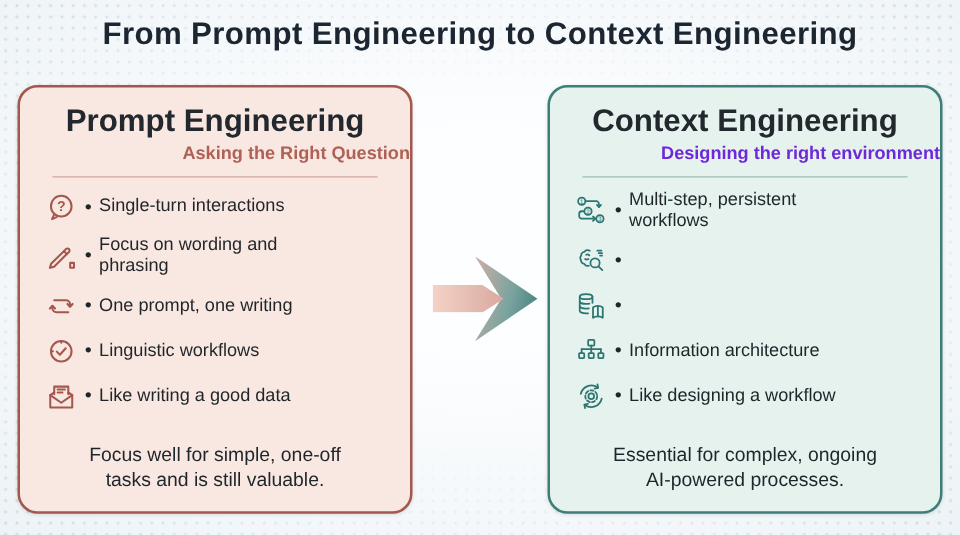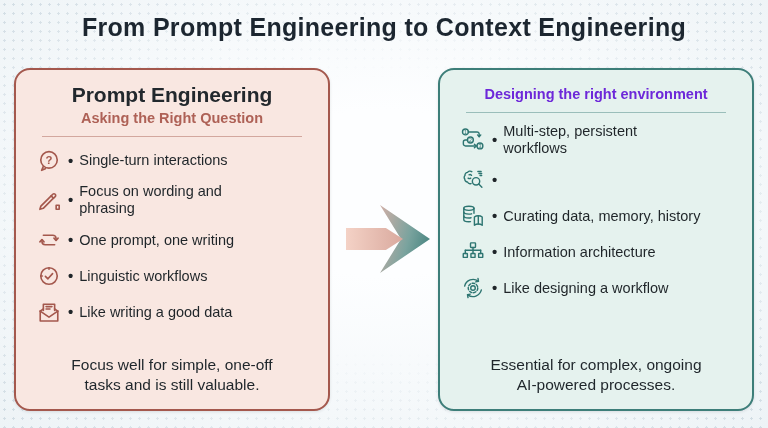--- a/index.html
+++ b/index.html
@@ -23,22 +23,22 @@
   }
 
   .card {
     position:absolute; top:68px; width:316px; height:343px; box-sizing:border-box;
     border-radius:16px; display:flex; flex-direction:column;
     padding:13px 0 15px; box-shadow:0 1px 3px rgba(40,50,60,.12);
   }
   .card.left  { left:14px;  background:#f9e7e1; border:2.5px solid #a4584d; }
   .card.right { left:438px; background:#e5f2ee; border:2.5px solid #3d7e79; }
 
-  .card-title { text-align:center; font-size:21px; font-weight:800; color:#22282d; }
-  .card-sub   { text-align:center; font-size:14.5px; font-weight:700; margin-top:3px; }
+  .card-title { text-align:center; font-size:25px; font-weight:800; color:#22282d; }
+  .card-sub   { text-align:right; font-size:14.5px; font-weight:700; margin-top:3px; }
   .left  .card-sub { color:#ae6156; }
   .right .card-sub { color:#6d28d9; }
 
   .divider { height:1px; margin:10px 26px 8px; }
   .left  .divider { background:rgba(164,88,77,.45); }
   .right .divider { background:rgba(61,126,121,.45); }
 
   .items { list-style:none; margin:0; padding:2px 12px 0 19px;
            display:flex; flex-direction:column; gap:9px; flex:1; }
   .item  { display:flex; align-items:center; gap:6px;
@@ -144,20 +144,21 @@
     <div class="card-footer">Focus well for simple, one-off
 tasks and is still valuable.</div>
   </div>
 
   <div class="arrow">
     <div class="chevron"></div>
     <div class="tail"></div>
   </div>
 
   <div class="card right">
+    <div class="card-title">Context Engineering</div>
     <div class="card-sub">Designing the right environment</div>
     <div class="divider"></div>
     <ul class="items">
       <li class="item">
         <span class="icon">
           <svg viewBox="0 0 24 24" fill="none" stroke="currentColor" stroke-width="1.3" stroke-linecap="round" stroke-linejoin="round">
             <circle cx="5" cy="4.6" r="2.7"></circle>
             <text x="5" y="6.3" text-anchor="middle" font-size="4.8" fill="currentColor" stroke="none">1</text>
             <path d="M7.7 4.6h8a2 2 0 0 1 2 2v2.1"></path>
             <path d="M16.2 7.3l1.5 1.7 1.5-1.7"></path>
@@ -192,21 +193,20 @@
             <ellipse cx="8.2" cy="4.9" rx="4.7" ry="1.9"></ellipse>
             <path d="M3.5 4.9v10.5c0 1 2.1 1.9 4.7 1.9.5 0 1 0 1.5-.1"></path>
             <path d="M12.9 4.9v4.6"></path>
             <path d="M3.5 8.4c0 1 2.1 1.9 4.7 1.9.9 0 1.8-.1 2.5-.3"></path>
             <path d="M3.5 11.9c0 1 2.1 1.9 4.7 1.9.7 0 1.4-.1 2-.2"></path>
             <path d="M16.9 11.8c-1.4 0-2.7.4-3.6 1.1v7.6c.9-.7 2.2-1.1 3.6-1.1s2.7.4 3.6 1.1v-7.6c-.9-.7-2.2-1.1-3.6-1.1z"></path>
             <path d="M16.9 12v7.4"></path>
           </svg>
         </span>
         <span class="bullet">•</span>
-        <span class="txt">Curating data, memory, history</span>
       </li>
       <li class="item">
         <span class="icon">
           <svg viewBox="0 0 24 24" fill="none" stroke="currentColor" stroke-width="1.3" stroke-linecap="round" stroke-linejoin="round">
             <rect x="9.7" y="3.6" width="4.6" height="4.2" rx=".6"></rect>
             <path d="M12 7.8v2.6"></path>
             <path d="M4.9 10.4h14.2"></path>
             <path d="M4.9 10.4v3M12 10.4v3M19.1 10.4v3"></path>
             <rect x="3" y="13.4" width="3.8" height="3.6" rx=".5"></rect>
             <rect x="10.1" y="13.4" width="3.8" height="3.6" rx=".5"></rect>

